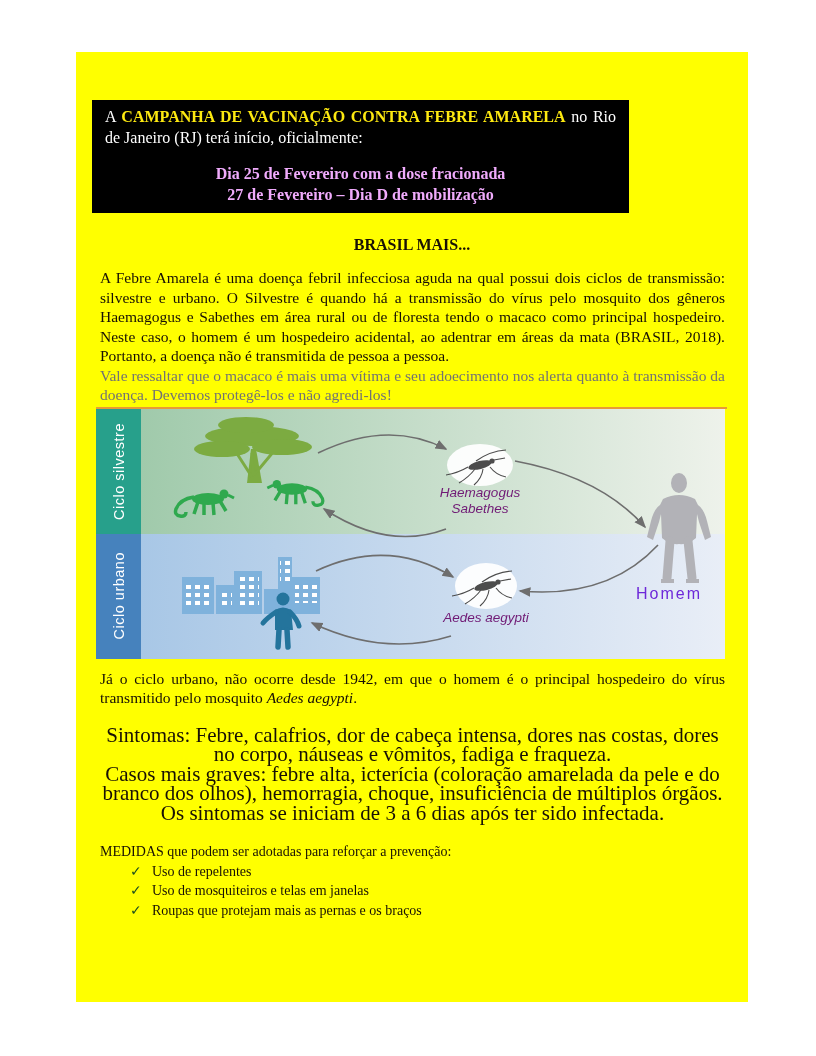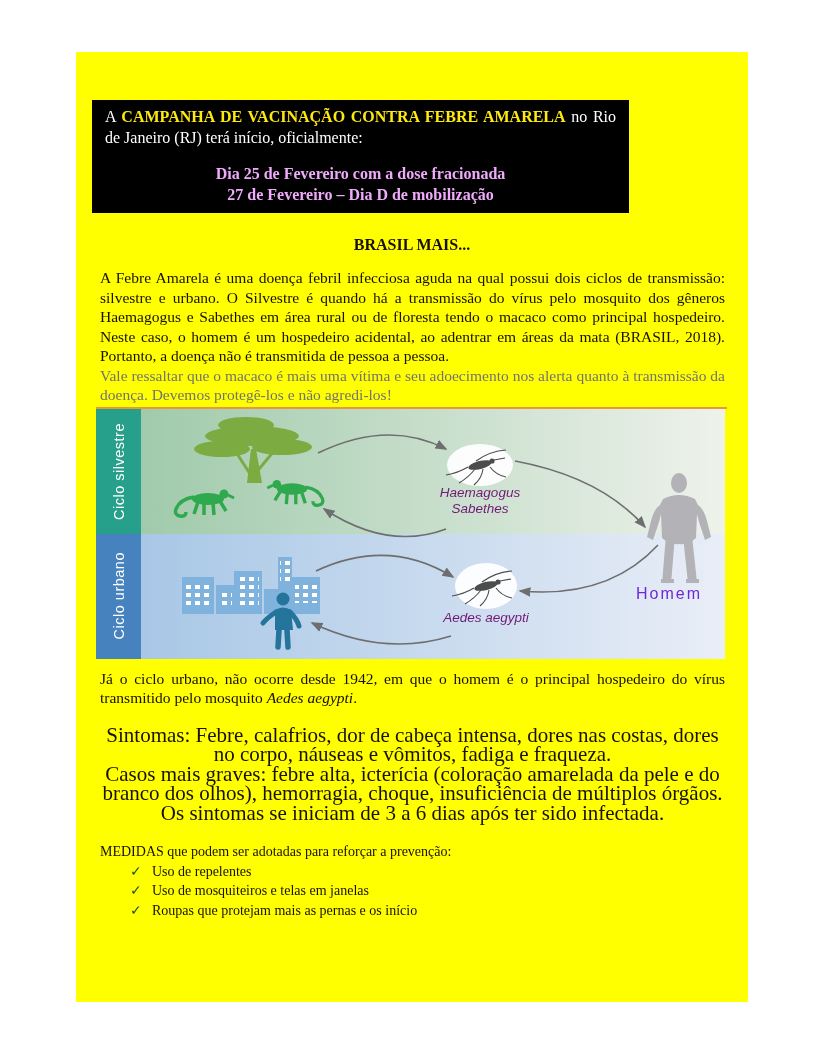--- a/index.html
+++ b/index.html
@@ -183,17 +183,17 @@
     <div><b class="lbl">Sintomas:</b><span> Febre, calafrios, dor de cabeça intensa, dores nas costas, dores no corpo, náuseas e vômitos, fadiga e fraqueza.</span></div>
     <div><b class="lbl">Casos mais graves:</b><span> febre alta, icterícia (coloração amarelada da pele e do branco dos olhos), hemorragia, choque, insuficiência de múltiplos órgãos.</span></div>
     <div>Os sintomas se iniciam de 3 a 6 dias após ter sido infectada.</div>
   </div>
 
   <div class="medidas">
     <div><b class="lbl">MEDIDAS</b><span> que podem ser adotadas para reforçar a prevenção:</span></div>
     <ul class="check-list">
       <li><span class="check">✓</span><span>Uso de repelentes</span></li>
       <li><span class="check">✓</span><span>Uso de mosquiteiros e telas em janelas</span></li>
-      <li><span class="check">✓</span><span>Roupas que protejam mais as pernas e os início</span></li>
+      <li><span class="check">✓</span><span>Roupas que protejam mais as pernas e os braços</span></li>
     </ul>
   </div>
 
 </div>
 
 </body></html>

